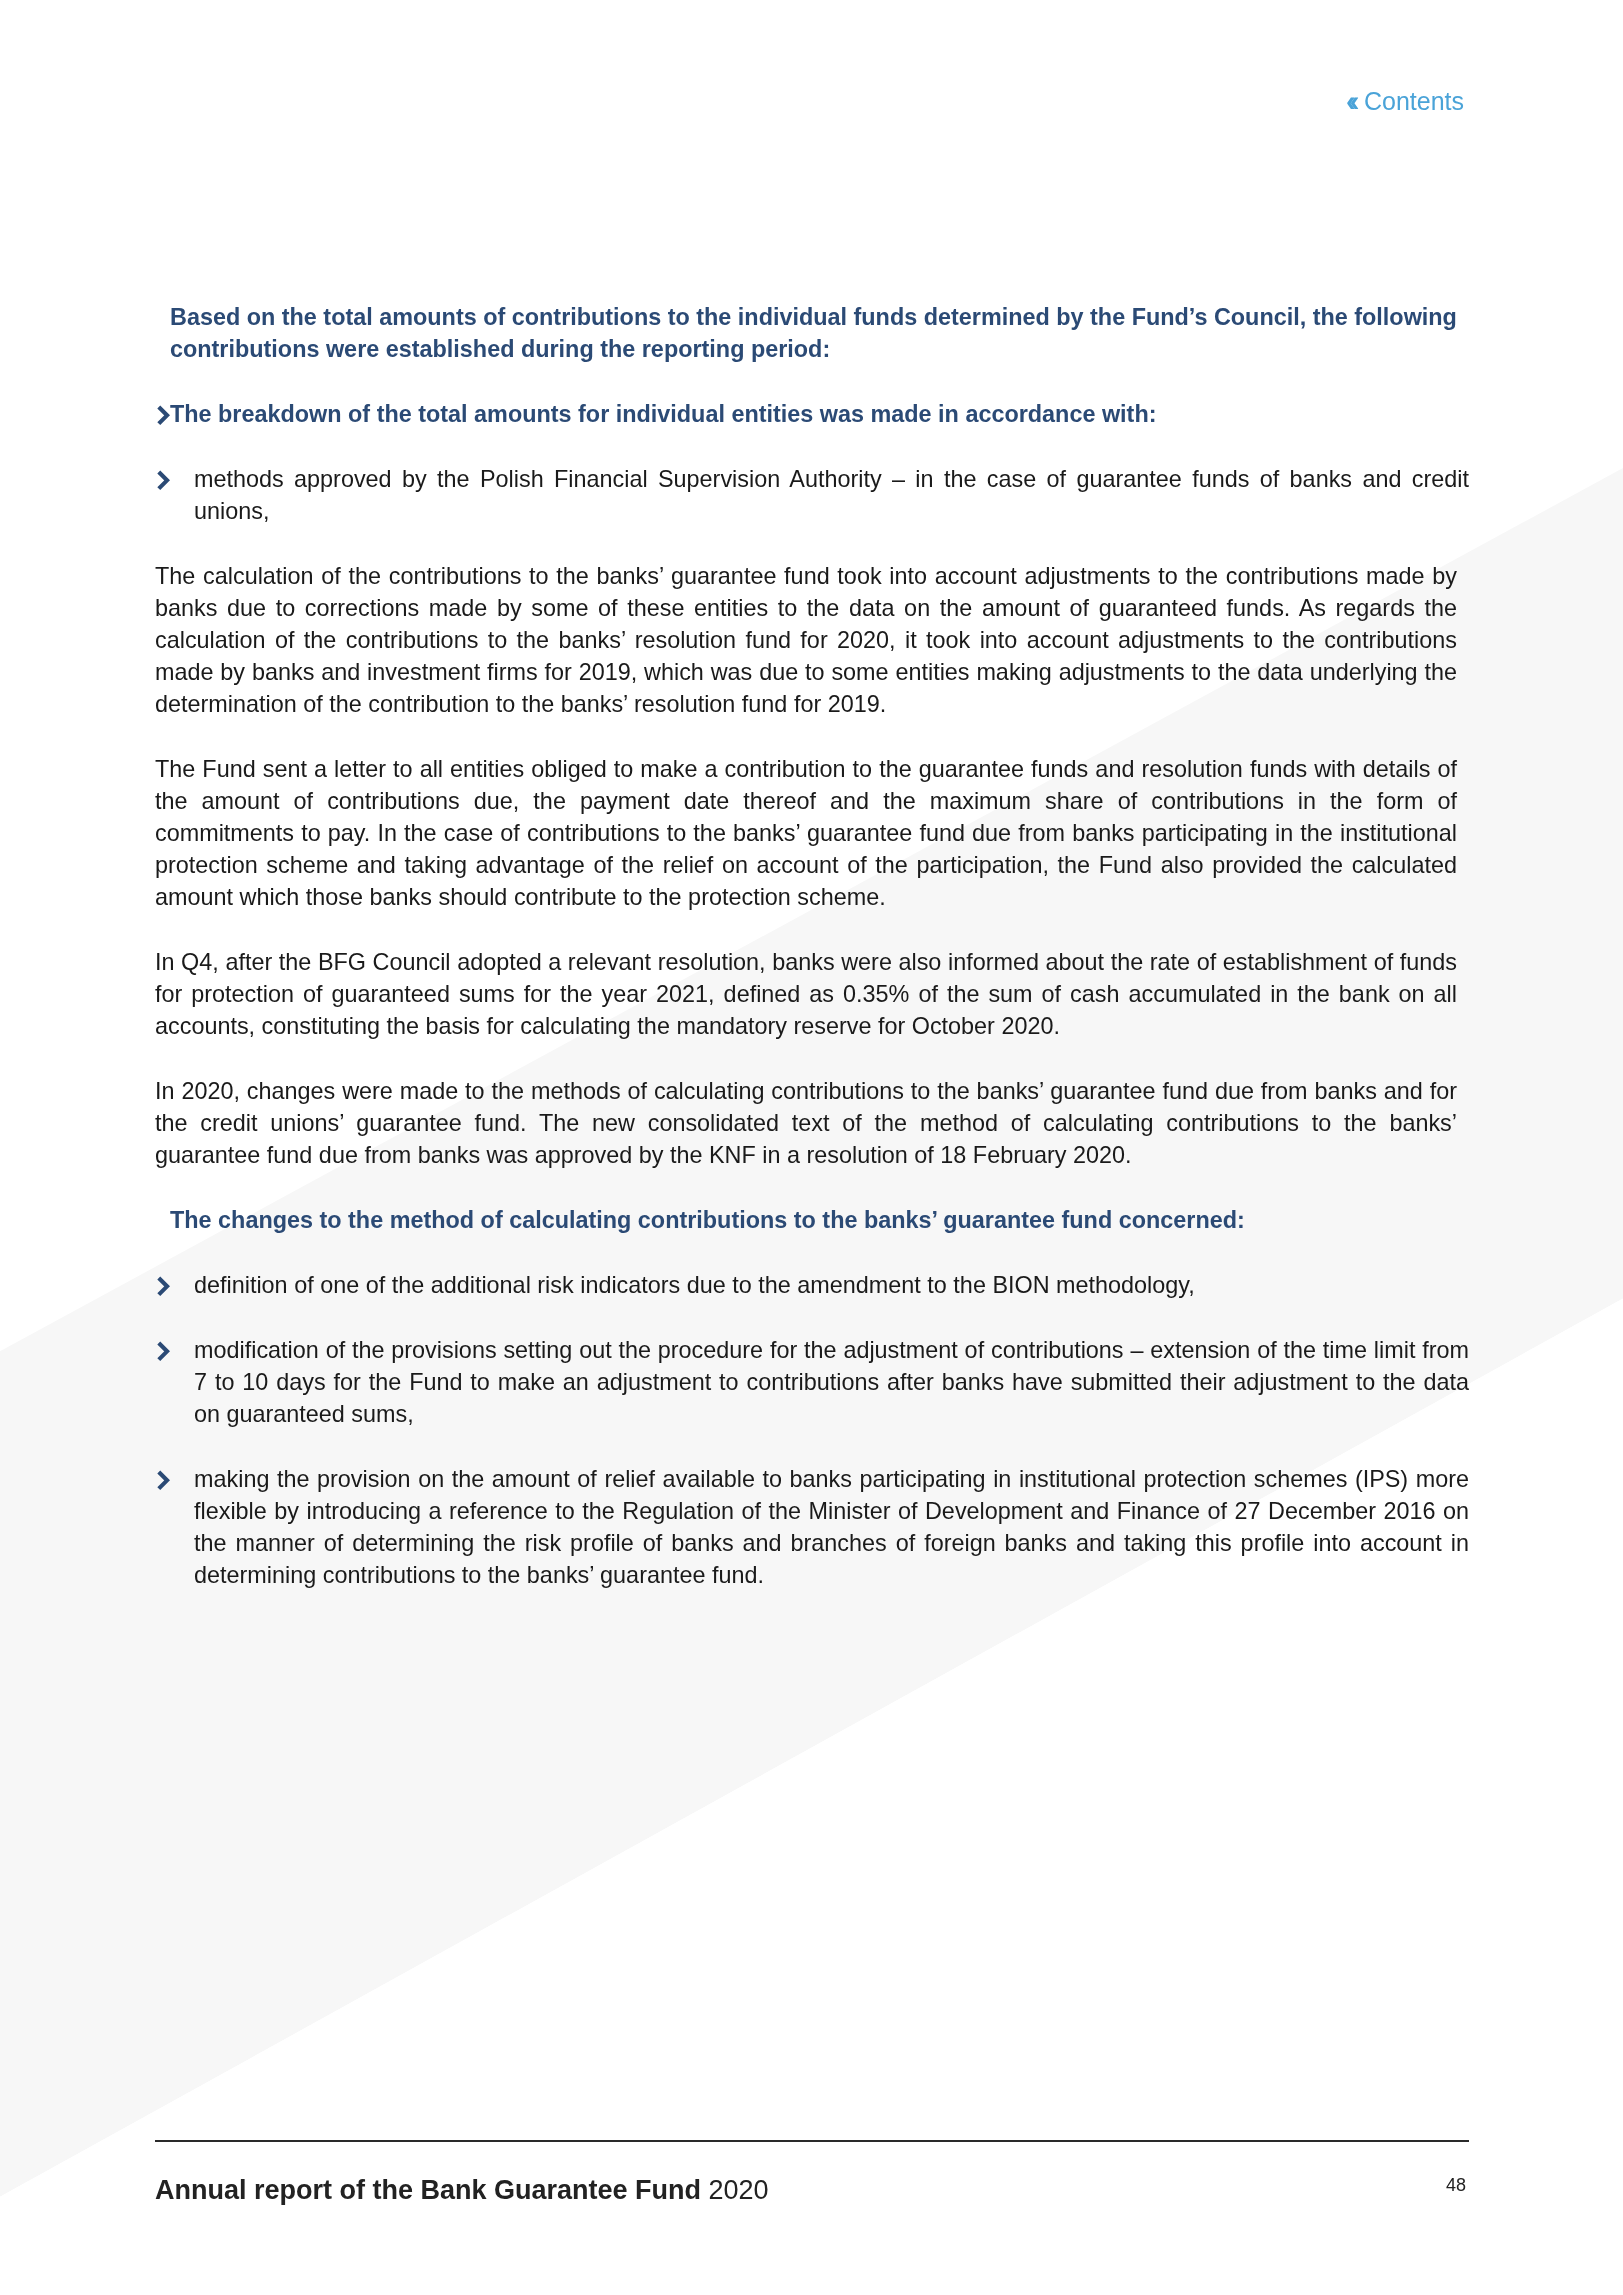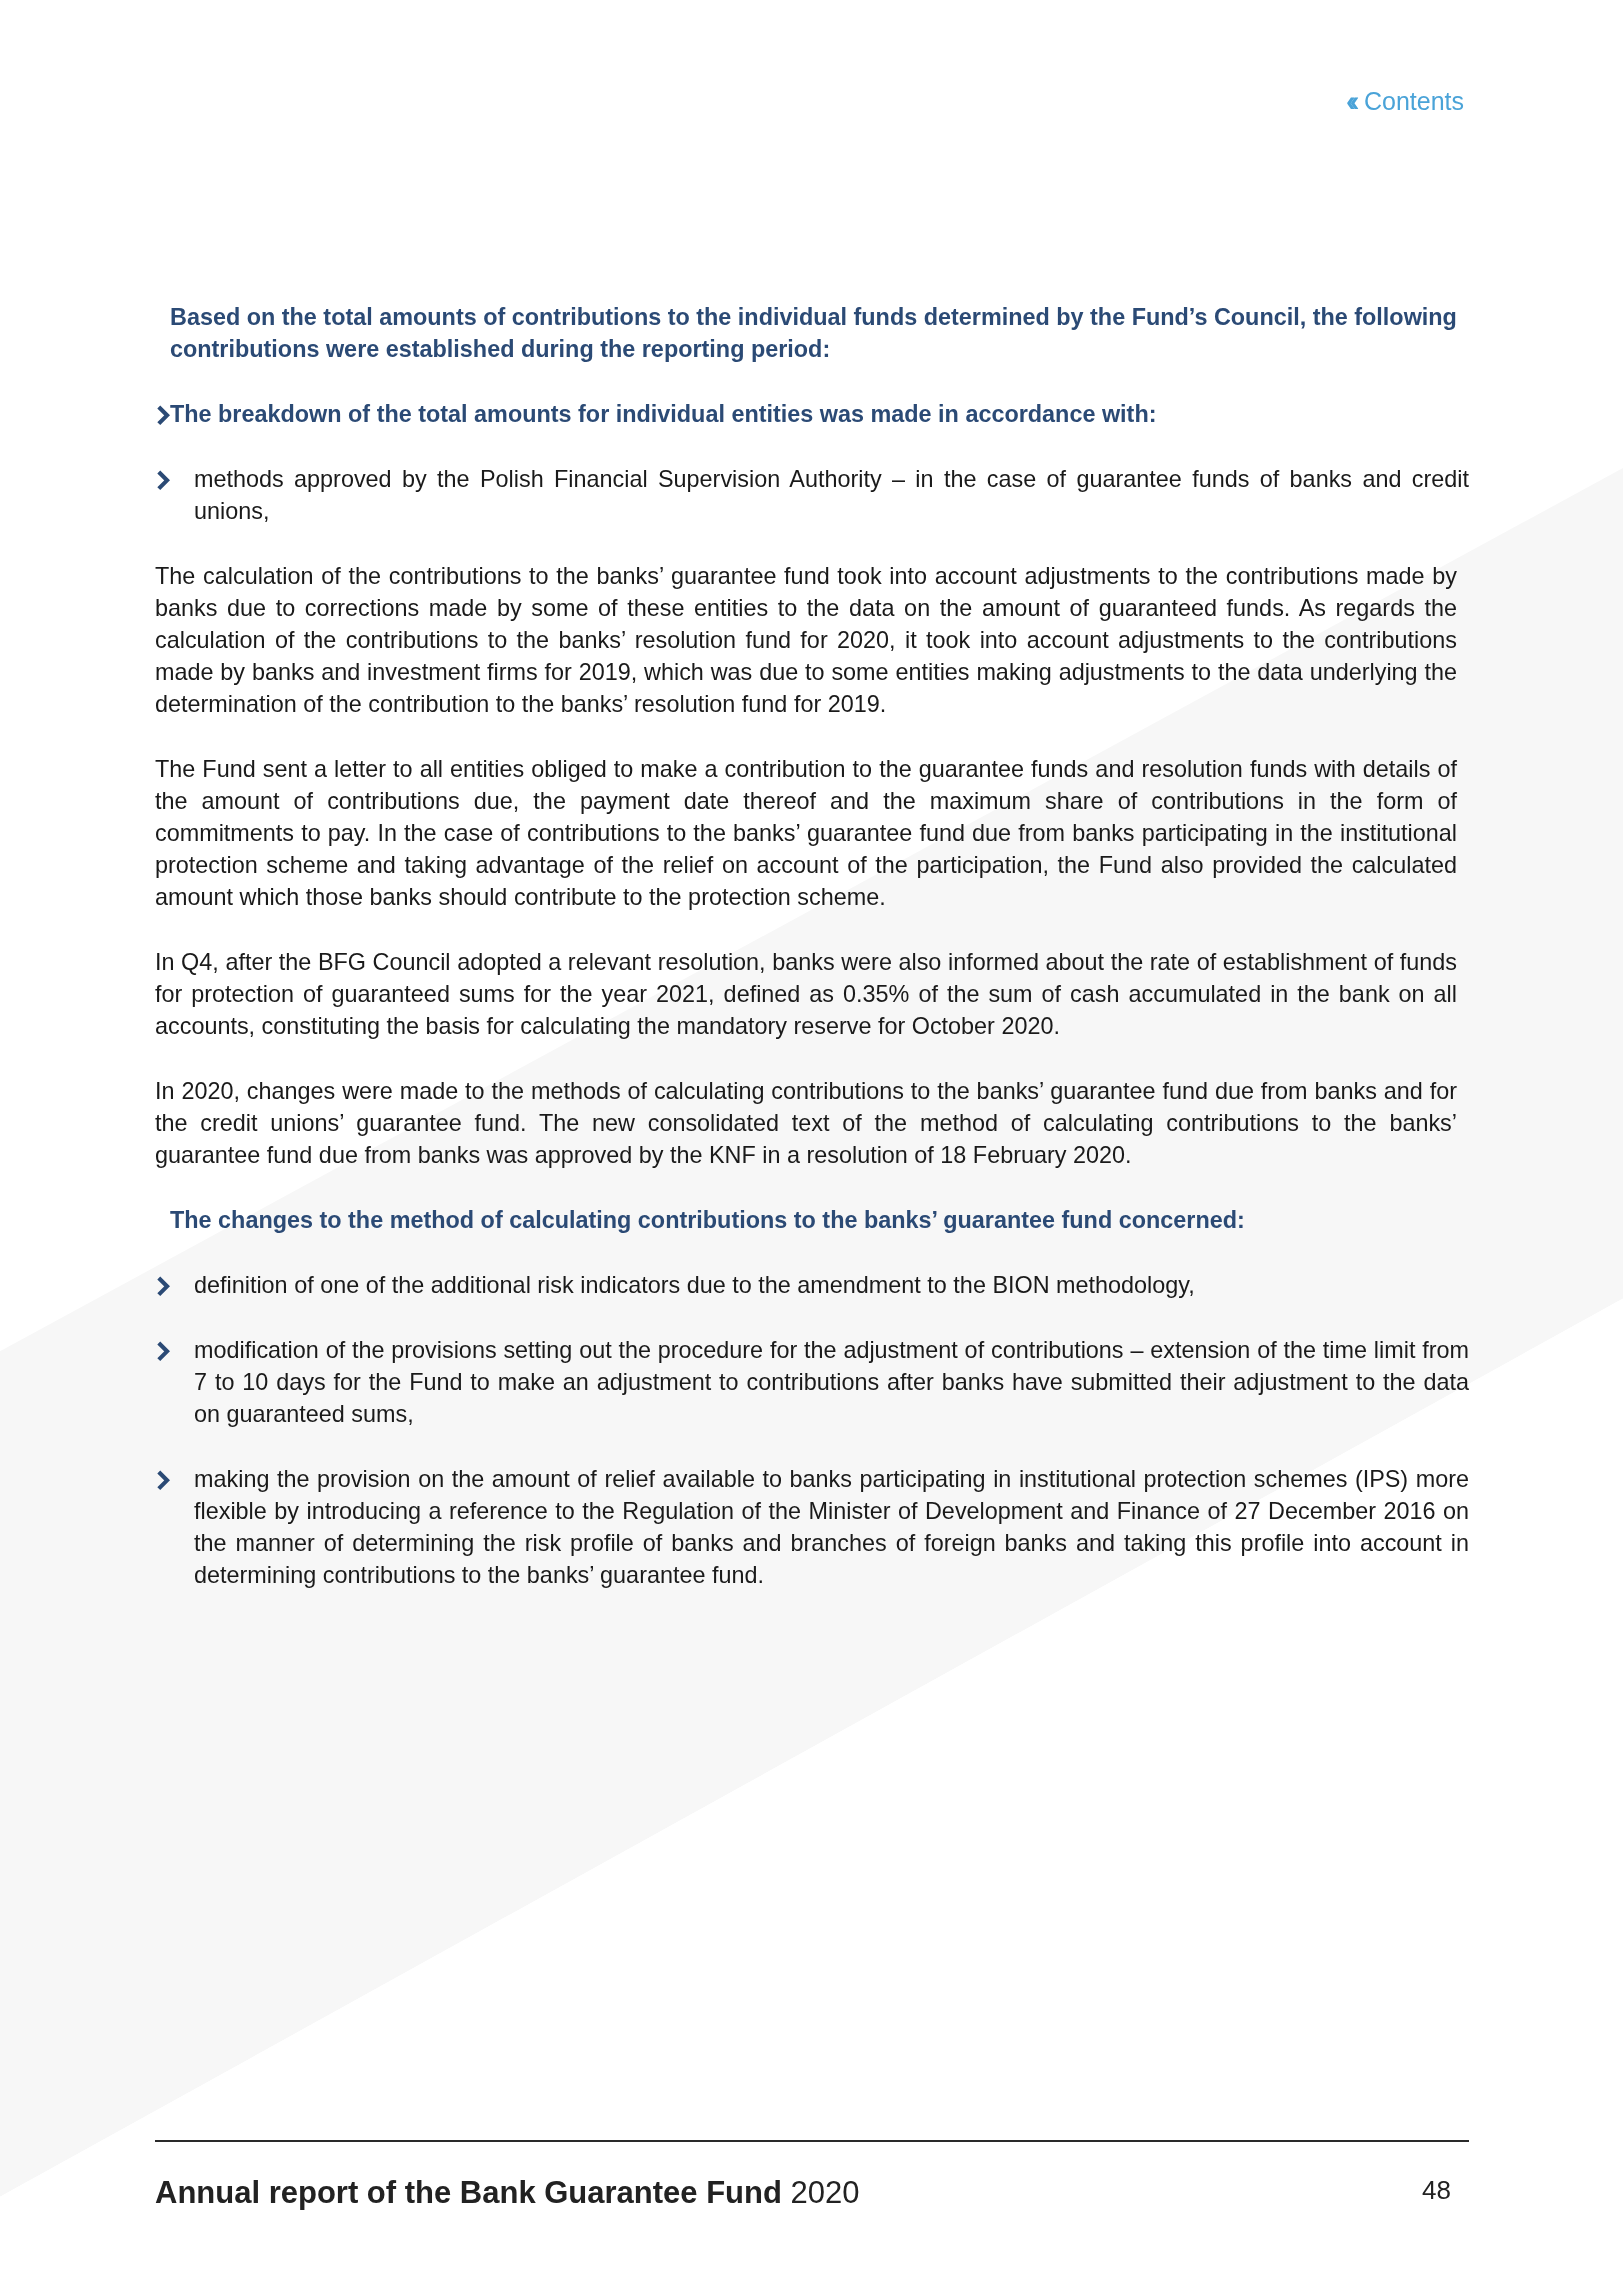--- a/index.html
+++ b/index.html
@@ -60,29 +60,29 @@
     .footer-rule {
       position: absolute;
       left: 155px; top: 2140px;
       width: 1314px; height: 2.3px;
       background: #2a2a2a;
       z-index: 2;
     }
     .footer-title {
       position: absolute;
       left: 155px; top: 2175px;
-      font-size: 31px;
+      font-size: 27px;
       color: #222;
       z-index: 2;
     }
     .footer-title b { font-weight: bold; }
     .page-number {
       position: absolute;
-      right: 172px; top: 2175px;
-      font-size: 26px;
+      right: 157px; top: 2175px;
+      font-size: 18px;
       color: #222;
       z-index: 2;
     }
   </style>
 </head>
 <body>
 
 <svg class="bg-band" viewBox="0 0 2150 3040" preserveAspectRatio="none">
   <polygon points="0,1790 2150,620 2150,1720 0,2910" fill="#f7f7f7"></polygon>
   <polygon points="0,2910 2150,1720 2150,3040 0,3040" fill="#ffffff"></polygon>

